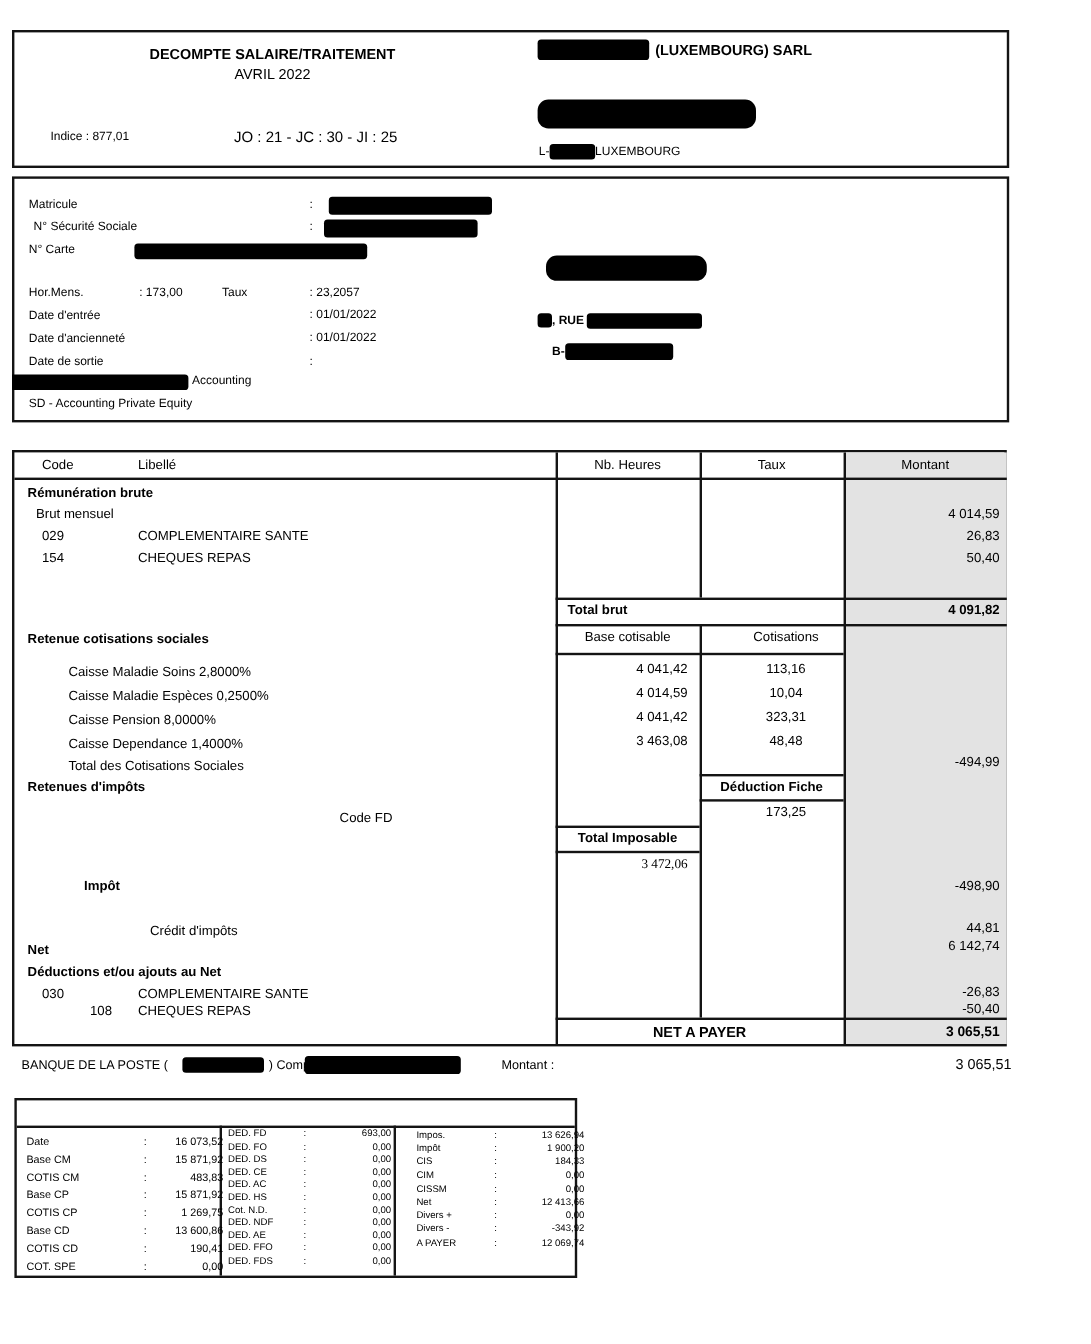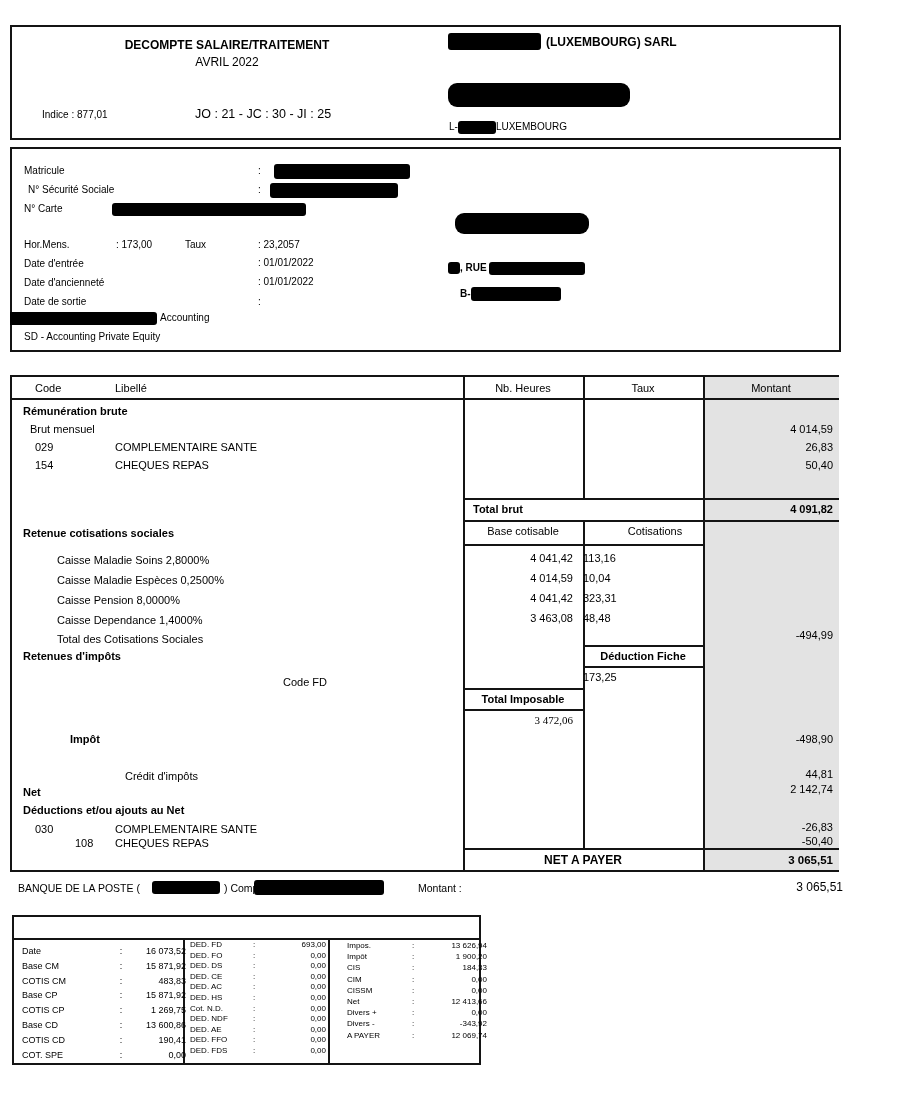--- a/index.html
+++ b/index.html
@@ -16,21 +16,21 @@
   .hthin{position:absolute;background:#141414;height:1.5px;}
   .vline{position:absolute;background:#141414;width:1.5px;}
   .t11{font-size:11px;line-height:14px;}
   .t115{font-size:10px;line-height:15px;}
   .t12{font-size:12px;line-height:15px;}
   .t125{font-size:12.5px;line-height:16px;}
   .t105{font-size:10.5px;line-height:13px;}
   .gray{background:#e3e3e3;}
   .amt{position:absolute;left:691px;width:130px;text-align:right;font-size:11px;line-height:14px;}
   .basev{position:absolute;left:451px;width:110px;text-align:right;font-size:11px;line-height:14px;}
-  .cotv{position:absolute;left:571px;width:110px;text-align:left;font-size:11px;line-height:14px;}
+  .cotv{position:absolute;left:571px;width:110px;text-align:center;font-size:11px;line-height:14px;padding-left:17px;}
   .annual-row{display:grid;}
   .c1 .annual-row{grid-template-columns:92px 14px 58px;line-height:14.8px;font-size:9px;}
   .c2 .annual-row{grid-template-columns:58px 12px 66px;line-height:10.6px;font-size:8px;}
   .c3 .annual-row{grid-template-columns:60px 12px 68px;line-height:11.2px;font-size:8px;}
   .annual-row .lab{text-align:left;}
   .annual-row .sep{text-align:center;}
   .annual-row .val{text-align:right;}
   .inline-redact{display:inline-block;background:#000;border-radius:3px;vertical-align:middle;}
 </style>
 </head>
@@ -152,21 +152,21 @@
     <div class="hthin" style="left:451px;top:311px;width:120px;"></div>
     <div class="abs ctr b t11" style="left:451px;top:315px;width:120px;">Total Imposable</div>
     <div class="hthin" style="left:451px;top:332px;width:120px;"></div>
     <div class="basev" style="top:336px;font-family:Liberation Serif, serif;">3 472,06</div>
 
     <div class="abs b t11" style="left:58px;top:355px;">Impôt</div>
     <div class="amt" style="top:355px;">-498,90</div>
     <div class="abs t11" style="left:113px;top:392px;">Crédit d'impôts</div>
     <div class="amt" style="top:390px;">44,81</div>
     <div class="abs b t11" style="left:11px;top:408px;">Net</div>
-    <div class="amt" style="top:405px;">2 142,74</div>
+    <div class="amt" style="top:405px;">6 142,74</div>
 
     <div class="abs b t11" style="left:11px;top:426px;">Déductions et/ou ajouts au Net</div>
     <div class="abs t11" style="left:23px;top:445px;">030</div>
     <div class="abs t11" style="left:103px;top:445px;">COMPLEMENTAIRE SANTE</div>
     <div class="amt" style="top:443px;">-26,83</div>
     <div class="abs t11" style="left:23px;top:459px;margin-left:40px;">108</div>
     <div class="abs t11" style="left:103px;top:459px;">CHEQUES REPAS</div>
     <div class="amt" style="top:457px;">-50,40</div>
 
     <div class="hline" style="left:451px;top:471px;width:376px;"></div>

